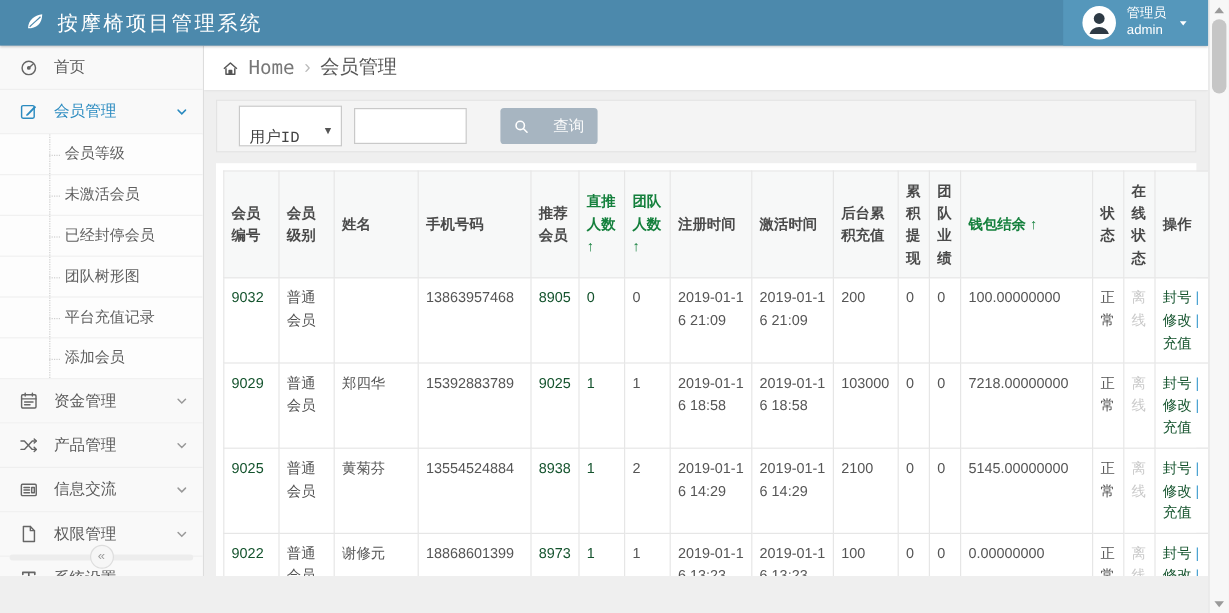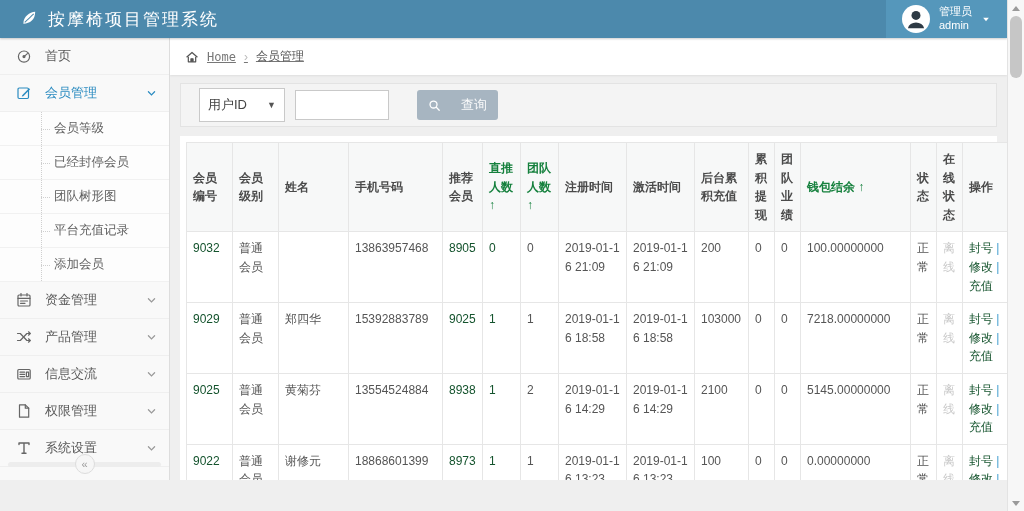--- a/index.html
+++ b/index.html
@@ -28,30 +28,30 @@
   .submenu { list-style:none; background:#fdfdfd; }
   .submenu-item { position:relative; padding:8px 8px 8px 54px; font-size:12.5px; color:#606060; border-bottom:1px solid #f1f1f1; cursor:pointer; }
   .submenu-item::before { content:''; position:absolute; left:41px; top:0; bottom:0; border-left:1px dotted #cfcfcf; }
   .submenu-item::after { content:''; position:absolute; left:41px; top:50%; width:9px; border-top:1px dotted #cfcfcf; }
   .sidebar-footer { position:absolute; bottom:5px; left:8px; right:8px; height:22px; display:flex; align-items:center; justify-content:center; cursor:pointer; }
   .collapse-line { position:absolute; left:0; right:0; top:9px; height:5px; border-radius:3px; background:#ededed; }
   .collapse-btn { width:20px; height:20px; border-radius:50%; background:#f6f6f6; border:1px solid #ddd; color:#9a9a9a; font-size:11px; display:flex; align-items:center; justify-content:center; position:relative; z-index:1; }
 
   
   .main { flex:1; background:#efefef; display:flex; flex-direction:column; overflow:hidden; }
-  .breadcrumb { height:37px; background:#fff; display:flex; align-items:center; padding:0 15px; gap:8px; font-size:12px; color:#777; box-shadow:0 1px 2px rgba(0,0,0,.07); flex:none;text-decoration:underline; }
+  .breadcrumb { height:37px; background:#fff; display:flex; align-items:center; padding:0 15px; gap:8px; font-size:16px; color:#777; box-shadow:0 1px 2px rgba(0,0,0,.07); flex:none; }
   .breadcrumb .icon { color:#555; display:flex; }
   .bc-home { font-family:"DejaVu Sans Mono","Liberation Mono",monospace; color:#777; cursor:pointer; }
   .bc-sep { color:#bbb; }
   .bc-current { color:#555; }
   .content { padding:8px 10px; overflow:hidden; flex:1; }
 
   
   .search-panel { background:#f4f4f4; border:1px solid #e3e3e3; height:44px; display:flex; align-items:center; padding-left:18px; }
-  .select-box { width:86px; height:30px; background:#fff; border:1px solid #c9c9c9; display:flex; align-items:center; justify-content:space-between; padding:16px 8px; font-size:13px; color:#444; cursor:pointer; }
+  .select-box { width:86px; height:30px; background:#fff; border:1px solid #c9c9c9; display:flex; justify-content:space-between; padding:16px 8px; font-size:13px; color:#444; cursor:pointer;font-family:Liberation Mono, monospace; }
   .select-caret { color:#555; font-size:9px; }
   .search-input { width:94px; height:30px; border:1px solid #c9c9c9; margin-left:10px; padding:0 6px; font-size:13px; background:#fff; outline:none; color:#444; }
   .search-btn { margin-left:28px; height:30px; padding:0 11px; background:#a7b5c1; border:none; border-radius:3px; color:rgba(255,255,255,.92); font-size:13px; display:flex; align-items:center; gap:20px; cursor:pointer; }
   .search-btn .icon { display:flex; color:#fff; }
 
   
   .table-card { background:#fff; margin-top:9px; padding:6px; }
   table { width:100%; border-collapse:collapse; table-layout:fixed; font-size:12px; color:#555; }
   th,td { border:1px solid #e6e6e6; padding:7px 6px; word-break:break-all; line-height:1.55; text-align:left; }
   th { background:#f7f8f8; color:#4a4a4a; font-weight:700; vertical-align:middle; }
@@ -124,20 +124,21 @@
           </span>
           <span class="nav-label">会员管理</span>
           <span class="chev">
             <svg width="11" height="11" viewBox="0 0 16 16" fill="none" stroke="currentColor" stroke-width="1.8" stroke-linecap="round">
               <path d="M3.5 5.5 L8 10 L12.5 5.5"></path>
             </svg>
           </span>
         </div>
         <ul class="submenu">
           <li class="submenu-item"><span>会员等级</span></li>
+          <li class="submenu-item"><span>未激活会员</span></li>
           <li class="submenu-item"><span>已经封停会员</span></li>
           <li class="submenu-item"><span>团队树形图</span></li>
           <li class="submenu-item"><span>平台充值记录</span></li>
           <li class="submenu-item"><span>添加会员</span></li>
         </ul>
         <div class="nav-item ">
           <span class="icon">
             <svg width="16" height="16" viewBox="0 0 16 16" fill="none" stroke="currentColor" stroke-width="1.2" stroke-linecap="round" stroke-linejoin="round">
               <rect x="2" y="3" width="12" height="11" rx="1"></rect>
               <line x1="2" y1="6.4" x2="14" y2="6.4"></line>

